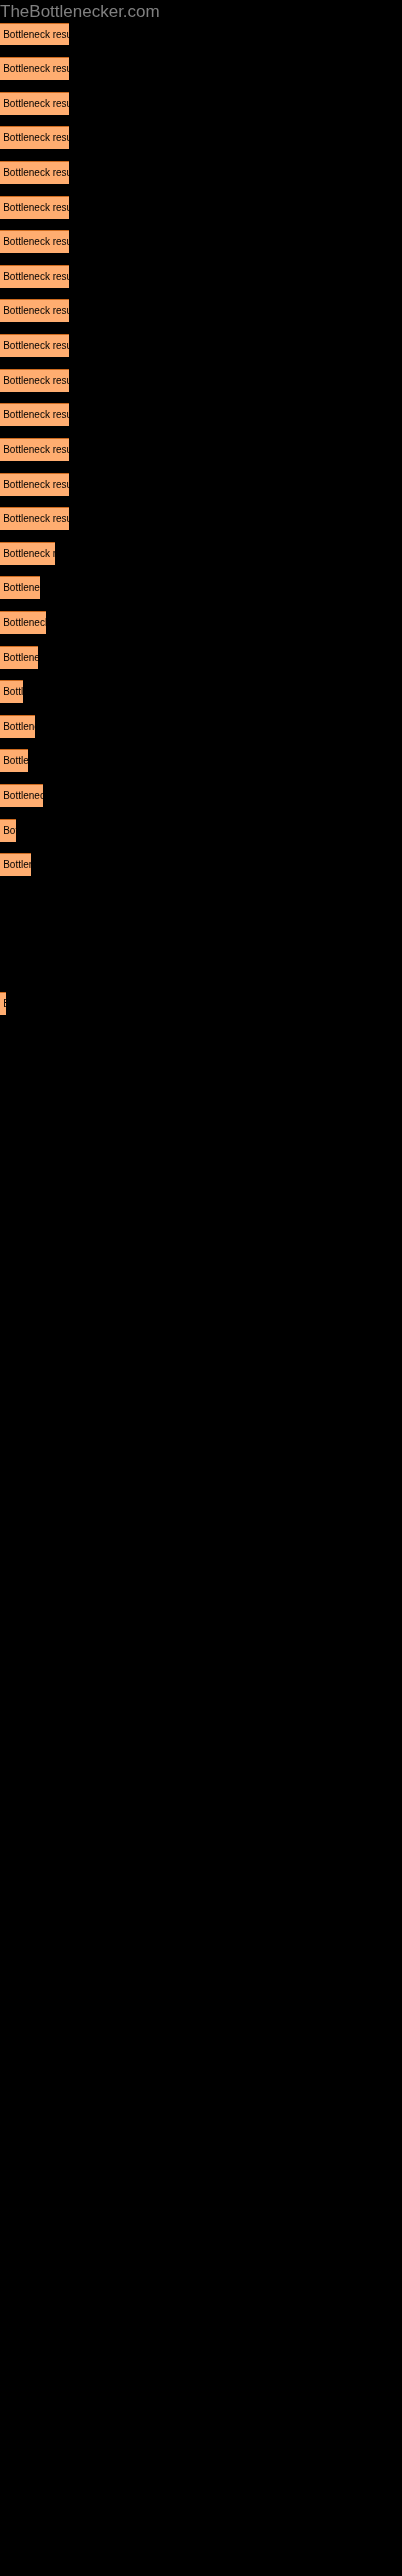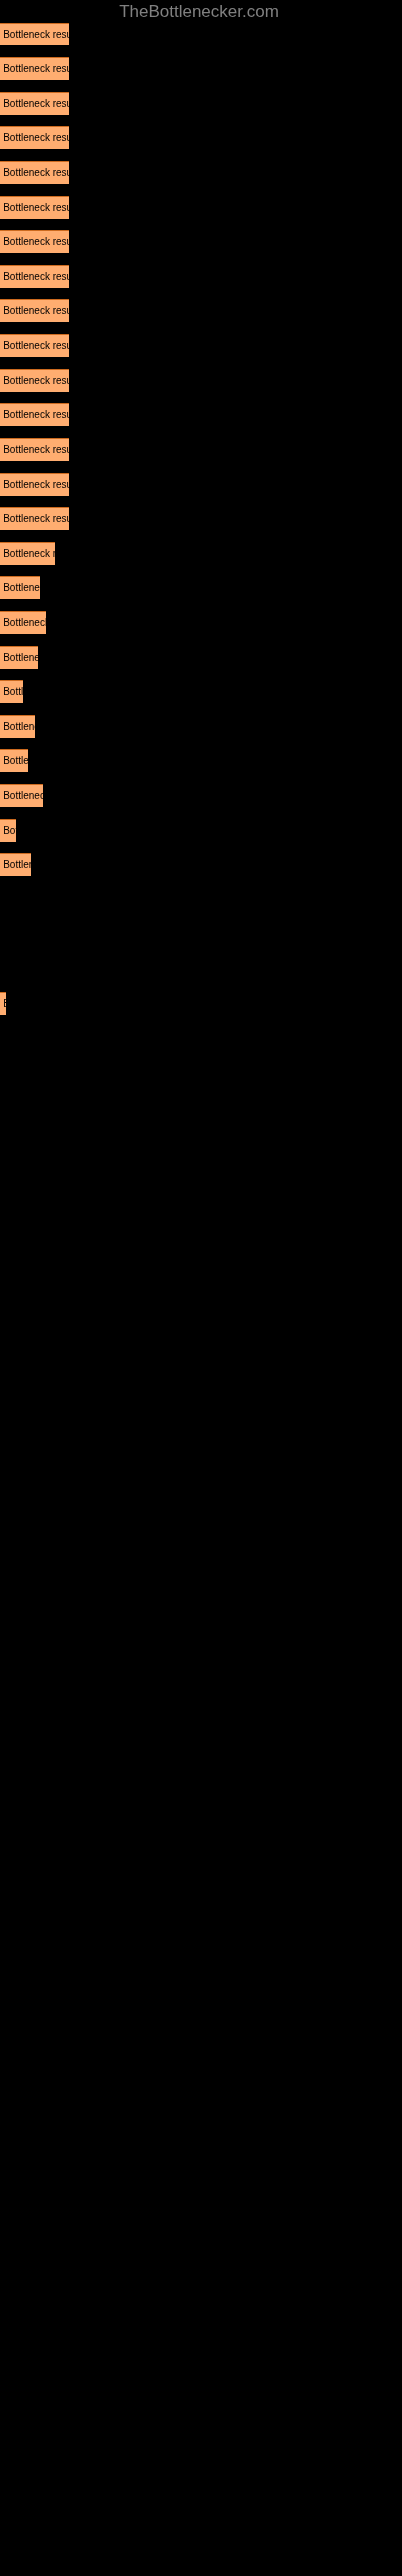--- a/index.html
+++ b/index.html
@@ -13,21 +13,21 @@
     position: relative;
     font-family: "Liberation Sans", sans-serif;
     overflow: hidden;
   }
 
   .site-title {
     position: absolute;
     top: 0px;
     left: 0px;
     width: 398px;
-    text-align: center;
+    text-align: left;
     color: #808080;
     font-family: "Liberation Sans", sans-serif;
     font-size: 17px;
     line-height: 24px;
     letter-spacing: 0px;
     white-space: nowrap;
     user-select: none;
   }
 
   .chart-area {

